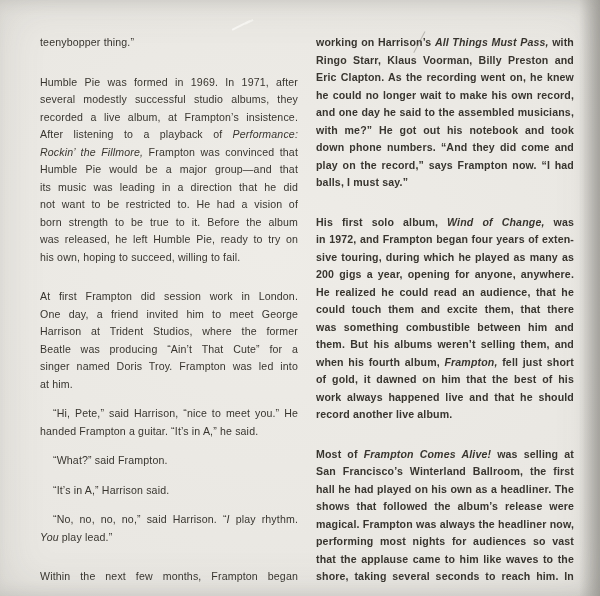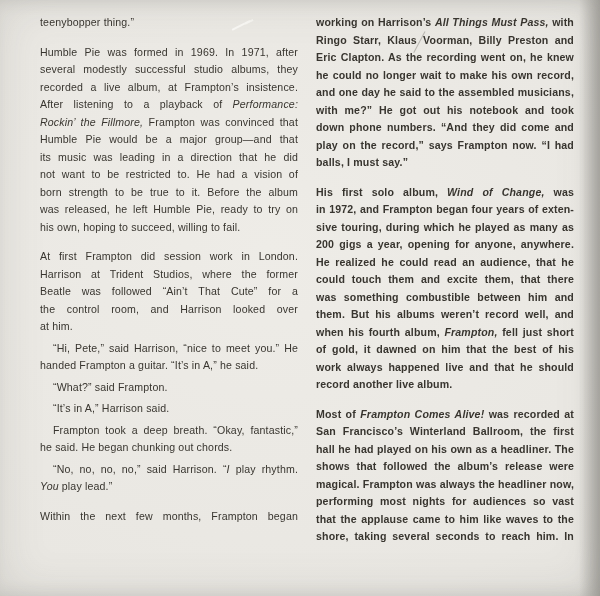--- a/index.html
+++ b/index.html
@@ -13,31 +13,31 @@
     font-family: "Liberation Sans", sans-serif;
     color: #38352f;
   }
   .vignette {
     position: absolute; inset: 0;
     box-shadow: inset 0 0 46px rgba(95,92,87,0.16), inset -10px 0 16px rgba(95,92,87,0.18);
     pointer-events: none;
   }
   .column {
     position: absolute;
-    top: 14px;
+    top: 34px;
     width: 258px;
     font-size: 10.6px;
     line-height: 17.5px;
     letter-spacing: 0.15px;
   }
   .column-left  { left: 40px;  }
   .column-right { left: 316px; font-weight: bold; }
-  .para { margin-top: 12px; }
+  .para { margin-top: 22px; }
   .para:first-child { margin-top: 0; }
-  .para.indented { margin-top: 4px; }
+  .para.indented { margin-top: 12px; }
   .para.indented .line:first-child { text-indent: 13px; }
   .line {
     min-height: 17.5px;
     max-height: 17.5px;
     overflow: hidden;
     text-align: justify;
   }
   .line.just { text-align-last: justify; }
   .it { font-style: italic; }
   .scratch { position: absolute; pointer-events: none; }
@@ -61,38 +61,35 @@
         <div class="line just"><span class="it">Rockin’ the Fillmore,</span><span> Frampton was convinced that</span></div>
         <div class="line just"><span>Humble Pie would be a major group—and that</span></div>
         <div class="line just"><span>its music was leading in a direction that he did</span></div>
         <div class="line just"><span>not want to be restricted to. He had a vision of</span></div>
         <div class="line just"><span>born strength to be true to it. Before the album</span></div>
         <div class="line just"><span>was released, he left Humble Pie, ready to try on</span></div>
         <div class="line"><span>his own, hoping to succeed, willing to fail.</span></div>
       </div>
       <div class="para">
         <div class="line just"><span>At first Frampton did session work in London.</span></div>
+        <div class="line just"><span>One day, a friend invited him to meet George</span></div>
         <div class="line just"><span>Harrison at Trident Studios, where the former</span></div>
-        <div class="line just"><span>Beatle was followed “Ain’t That Cute” for a</span></div>
-        <div class="line just"><span>the control room, and Harrison looked over</span></div>
+        <div class="line just"><span>Beatle was producing “Ain’t That Cute” for a</span></div>
+        <div class="line just"><span>singer named Doris Troy. Frampton was led into</span></div>
         <div class="line"><span>at him.</span></div>
       </div>
       <div class="para indented">
         <div class="line just"><span>“Hi, Pete,” said Harrison, “nice to meet you.” He</span></div>
         <div class="line"><span>handed Frampton a guitar. “It’s in A,” he said.</span></div>
       </div>
       <div class="para indented">
         <div class="line"><span>“What?” said Frampton.</span></div>
       </div>
       <div class="para indented">
         <div class="line"><span>“It’s in A,” Harrison said.</span></div>
-      </div>
-      <div class="para indented">
-        <div class="line just"><span>Frampton took a deep breath. “Okay, fantastic,”</span></div>
-        <div class="line"><span>he said. He began chunking out chords.</span></div>
       </div>
       <div class="para indented">
         <div class="line just"><span>“No, no, no, no,” said Harrison. “</span><span class="it">I</span><span> play rhythm.</span></div>
         <div class="line"><span class="it">You</span><span> play lead.”</span></div>
       </div>
       <div class="para">
         <div class="line just"><span>Within the next few months, Frampton began</span></div>
       </div>
     </div>
   <div class="column column-right">
@@ -108,28 +105,28 @@
         <div class="line"><span>balls, I must say.”</span></div>
       </div>
       <div class="para">
         <div class="line just"><span>His first solo album, </span><span class="it">Wind of Change,</span><span> was convinced</span></div>
         <div class="line just"><span>in 1972, and Frampton began four years of exten-</span></div>
         <div class="line just"><span>sive touring, during which he played as many as</span></div>
         <div class="line just"><span>200 gigs a year, opening for anyone, anywhere.</span></div>
         <div class="line just"><span>He realized he could read an audience, that he</span></div>
         <div class="line just"><span>could touch them and excite them, that there</span></div>
         <div class="line just"><span>was something combustible between him and</span></div>
-        <div class="line just"><span>them. But his albums weren’t record well, and</span></div>
+        <div class="line just"><span>them. But his albums weren’t selling them, and</span></div>
         <div class="line just"><span>when his fourth album, </span><span class="it">Frampton,</span><span> fell just short</span></div>
         <div class="line just"><span>of gold, it dawned on him that the best of his</span></div>
         <div class="line just"><span>work always happened live and that he should</span></div>
         <div class="line"><span>record another live album.</span></div>
       </div>
       <div class="para">
-        <div class="line just"><span>Most of </span><span class="it">Frampton Comes Alive!</span><span> was recorded at</span></div>
+        <div class="line just"><span>Most of </span><span class="it">Frampton Comes Alive!</span><span> was selling at</span></div>
         <div class="line just"><span>San Francisco’s Winterland Ballroom, the first</span></div>
         <div class="line just"><span>hall he had played on his own as a headliner. The</span></div>
         <div class="line just"><span>shows that followed the album’s release were</span></div>
         <div class="line just"><span>magical. Frampton was always the headliner now,</span></div>
         <div class="line just"><span>performing most nights for audiences so vast</span></div>
         <div class="line just"><span>that the applause came to him like waves to the</span></div>
         <div class="line just"><span>shore, taking several seconds to reach him. In</span></div>
       </div>
     </div>
   <div class="scratch scratch-1"></div>

